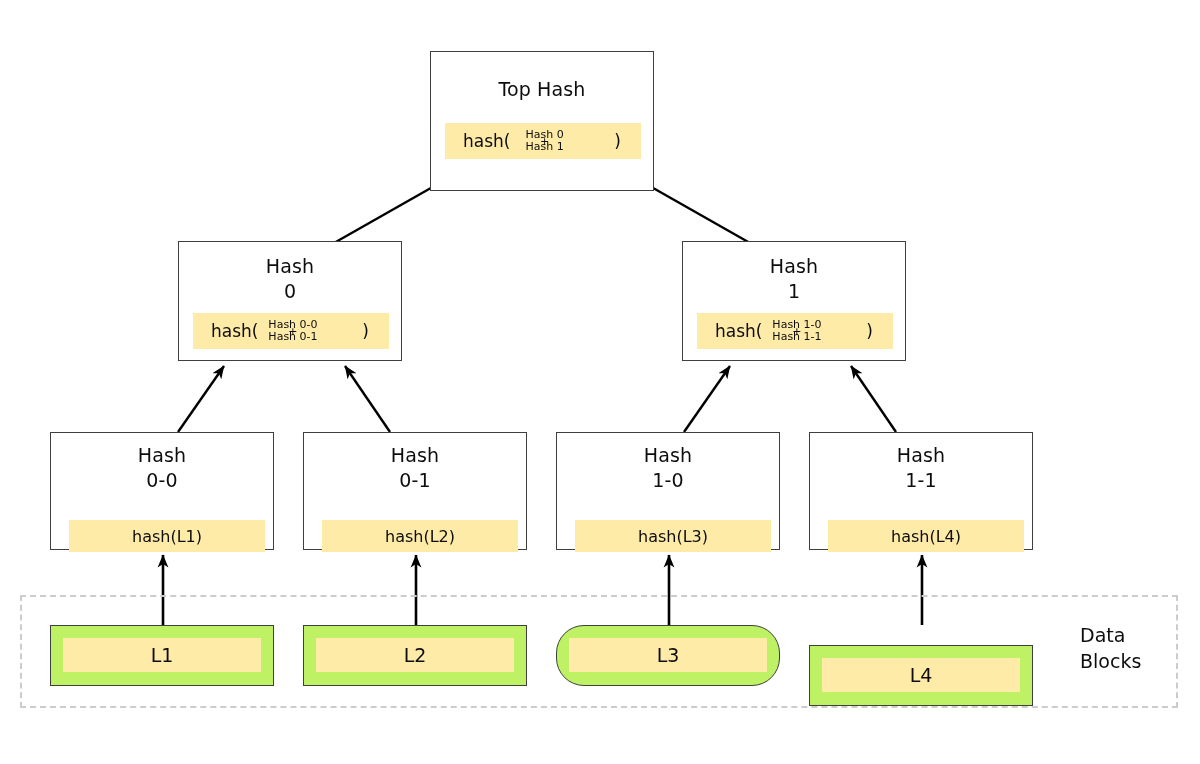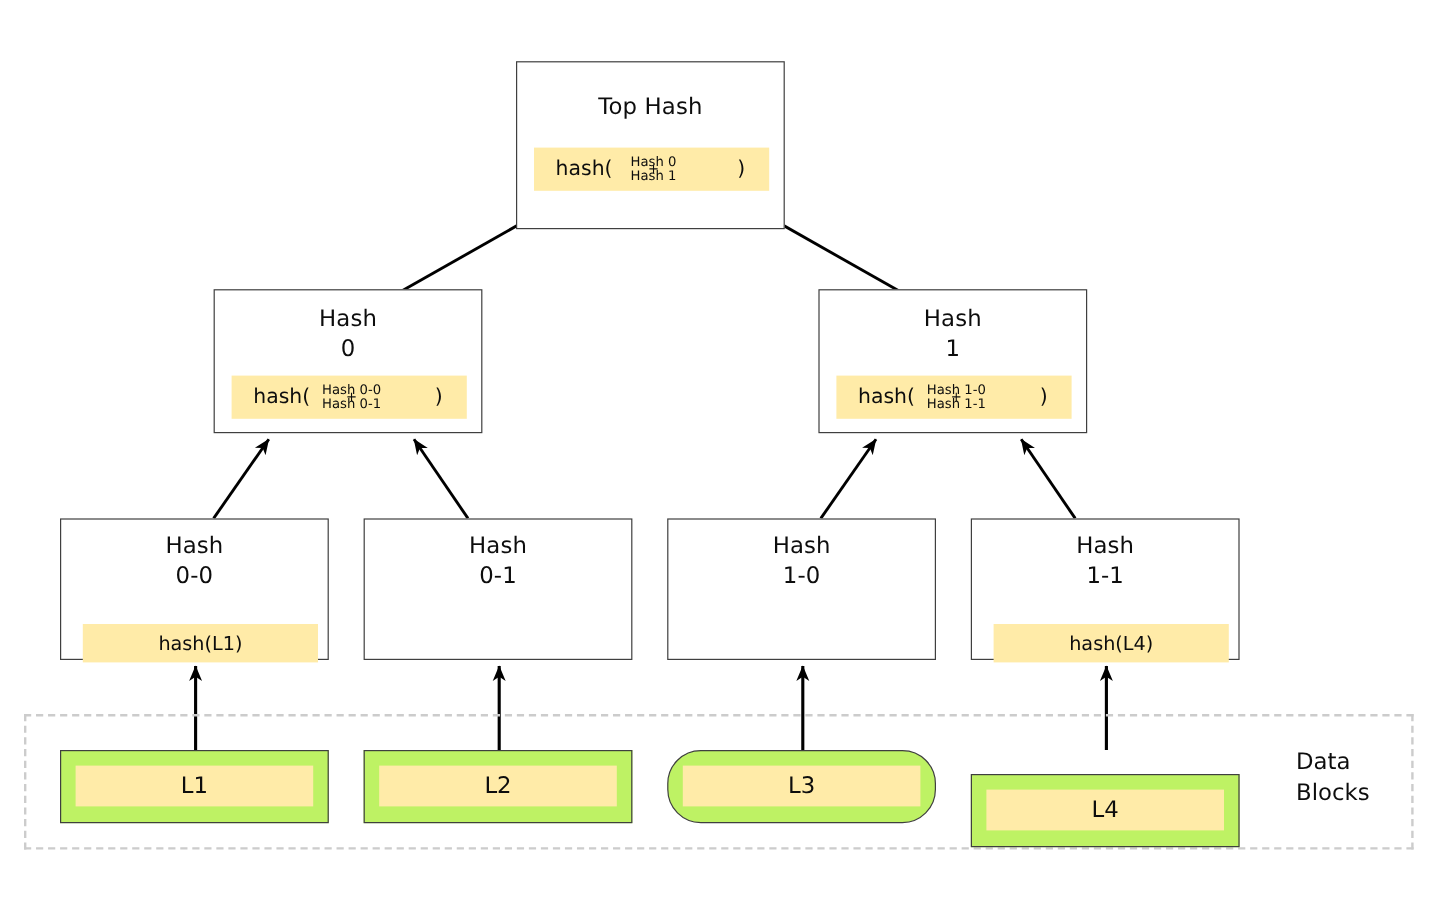--- a/index.html
+++ b/index.html
@@ -282,24 +282,26 @@
   </div>
 
   <div class="node lvl2" id="hash-0-0">
     <div class="node-title">Hash
 0-0</div>
     <div class="pill">hash(L1)</div>
   </div>
   <div class="node lvl2" id="hash-0-1">
     <div class="node-title">Hash
 0-1</div>
+    <div class="pill">hash(L2)</div>
   </div>
   <div class="node lvl2" id="hash-1-0">
     <div class="node-title">Hash
 1-0</div>
+    <div class="pill">hash(L3)</div>
   </div>
   <div class="node lvl2" id="hash-1-1">
     <div class="node-title">Hash
 1-1</div>
     <div class="pill">hash(L4)</div>
   </div>
 
   <div id="data-blocks-region"></div>
 
   <div class="dblock" id="block-l1">

